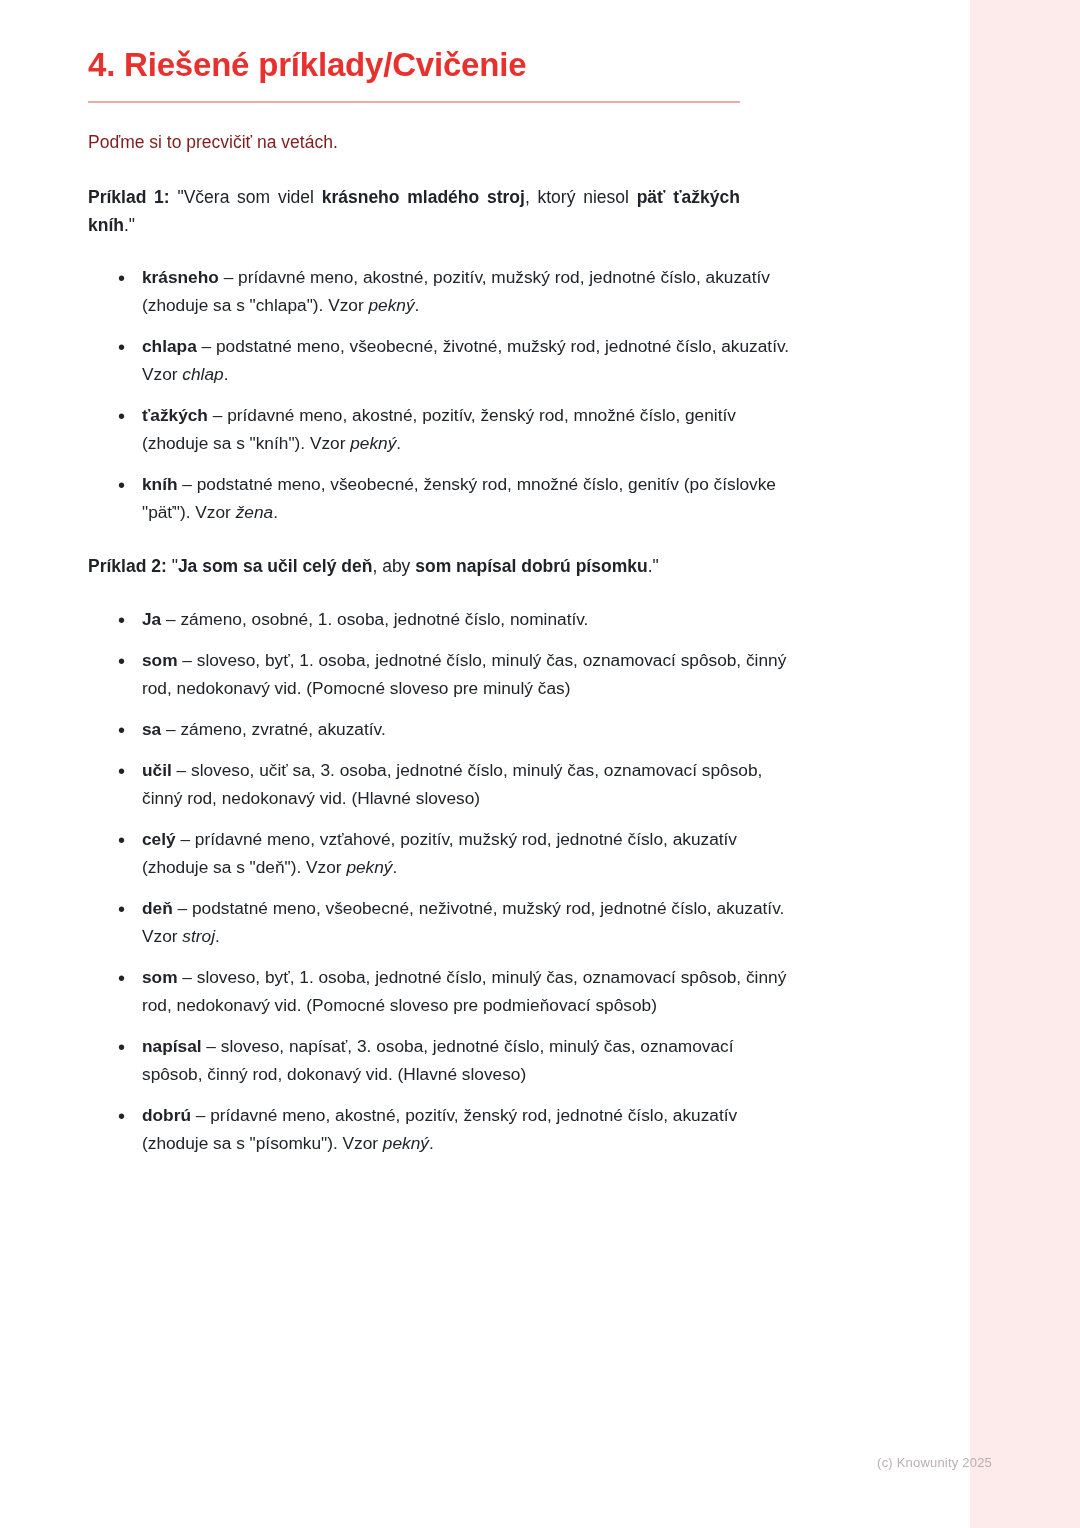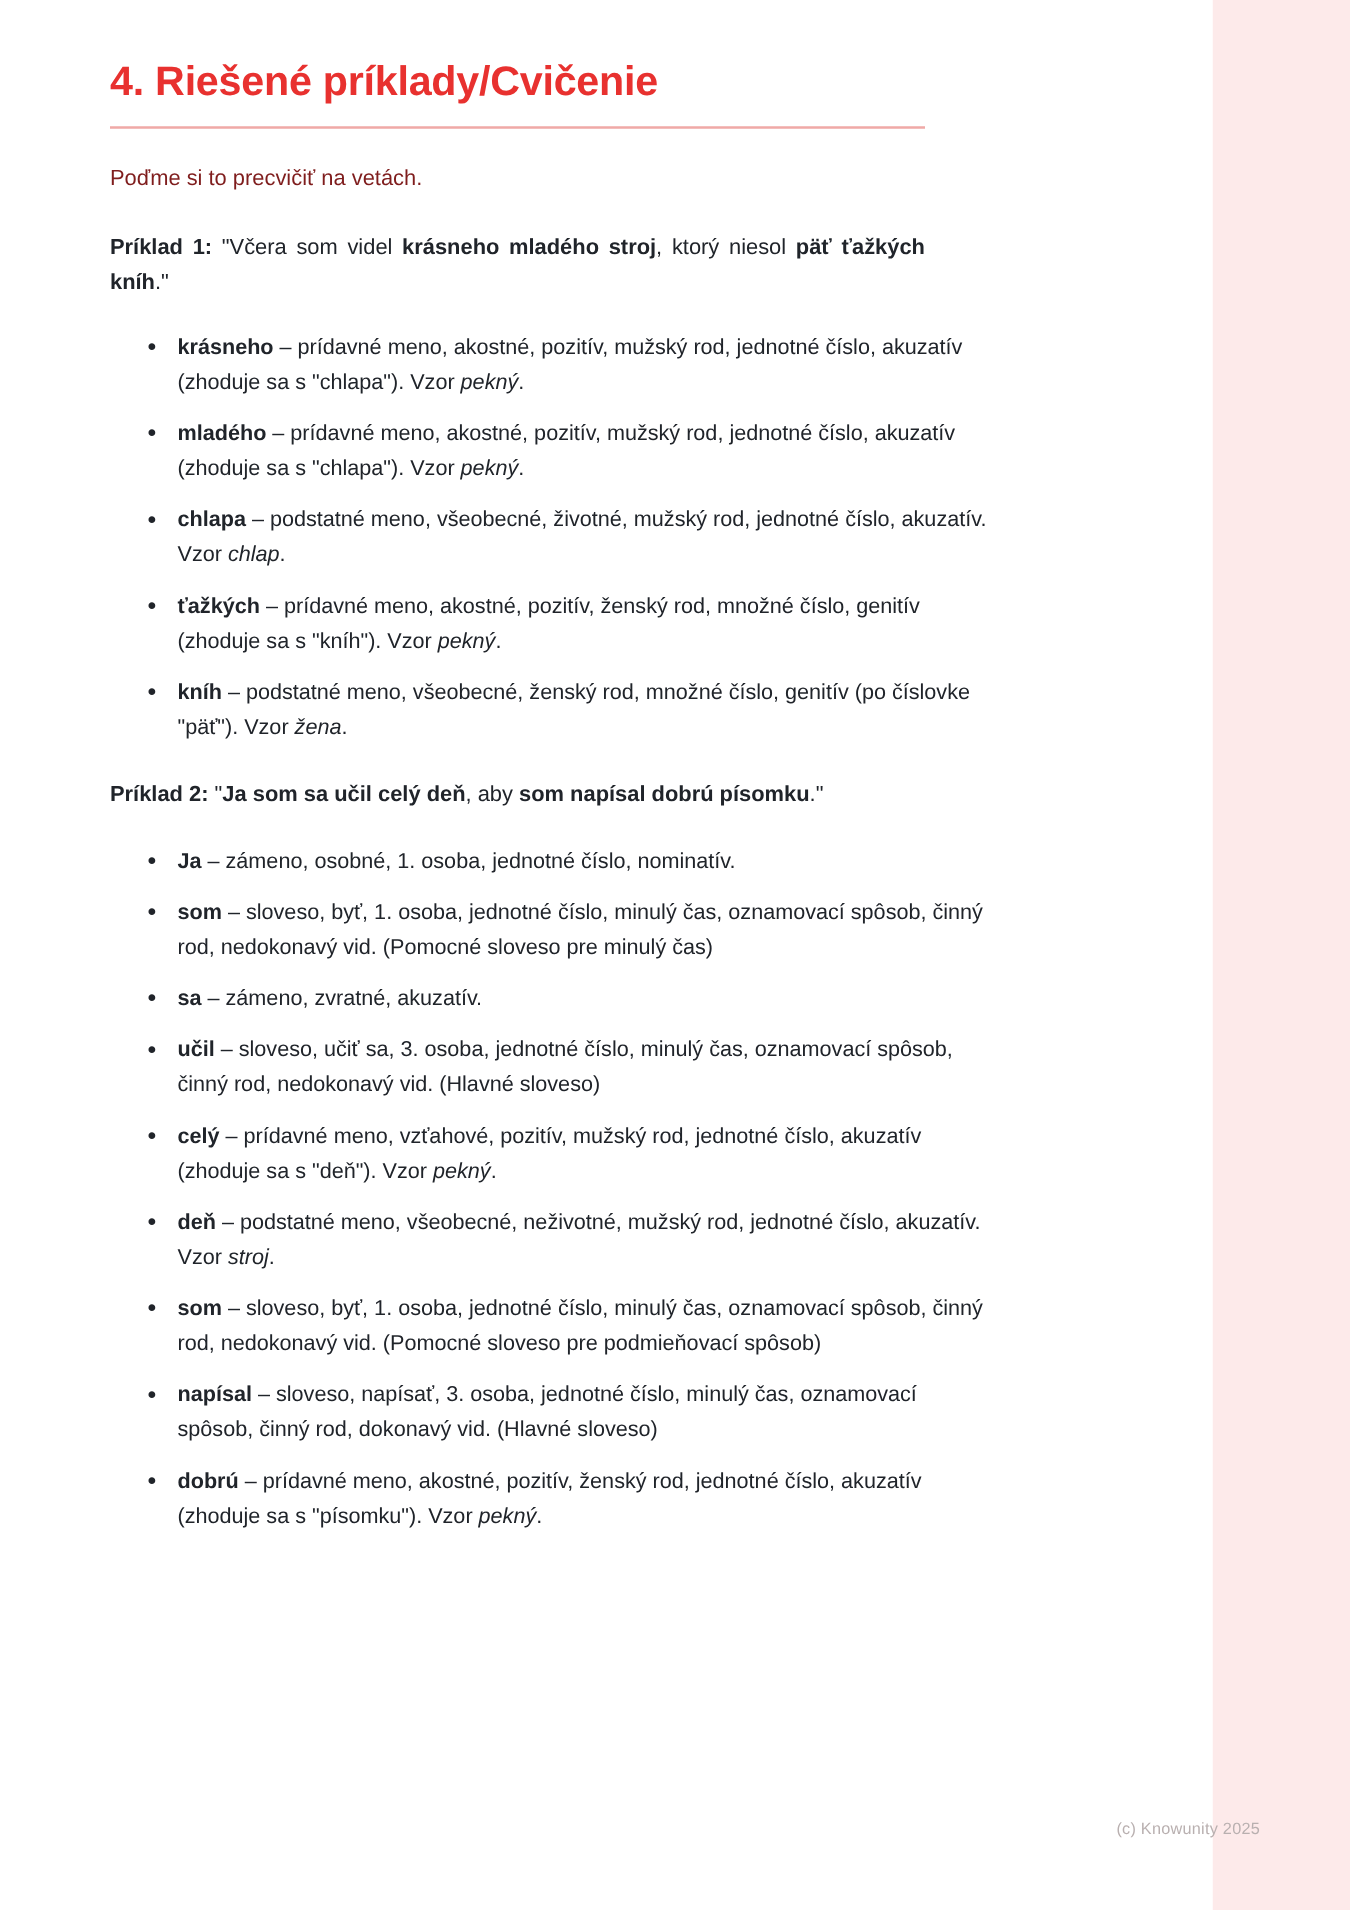--- a/index.html
+++ b/index.html
@@ -95,21 +95,21 @@
     left: 4px;
     top: -1px;
     font-size: 20px;
     color: #20242a;
     line-height: 1.62;
   }
   b, strong { font-weight: bold; }
   i, em { font-style: italic; }
   .footer-credit {
     position: absolute;
-    right: 72px;
+    right: 88px;
     bottom: 58px;
     font-size: 13px;
     color: #b9b0b0;
     z-index: 3;
     letter-spacing: 0.2px;
   }
 </style>
 </head>
 <body>
 
@@ -124,21 +124,20 @@
     <div class="title-rule"></div>
 
     <p class="para">Poďme si to precvičiť na vetách.</p>
 
     <p class="example">
       <b>Príklad 1:</b><span><span> "Včera som videl </span><b>krásneho mladého stroj</b><span>, ktorý niesol </span><b>päť ťažkých kníh</b><span>."</span></span>
     </p>
 
     <ul class="list">
         <li><b>krásneho</b><span> – prídavné meno, akostné, pozitív, mužský rod, jednotné číslo, akuzatív (zhoduje sa s "chlapa"). Vzor </span><i>pekný</i><span>.</span></li>
-        <li><b>mladého</b><span> – prídavné meno, akostné, pozitív, mužský rod, jednotné číslo, akuzatív (zhoduje sa s "chlapa"). Vzor </span><i>pekný</i><span>.</span></li>
         <li><b>chlapa</b><span> – podstatné meno, všeobecné, životné, mužský rod, jednotné číslo, akuzatív. Vzor </span><i>chlap</i><span>.</span></li>
         <li><b>ťažkých</b><span> – prídavné meno, akostné, pozitív, ženský rod, množné číslo, genitív (zhoduje sa s "kníh"). Vzor </span><i>pekný</i><span>.</span></li>
         <li><b>kníh</b><span> – podstatné meno, všeobecné, ženský rod, množné číslo, genitív (po číslovke "päť"). Vzor </span><i>žena</i><span>.</span></li>
       </ul>
 
     <p class="example no-justify">
       <b>Príklad 2:</b><span><span> "</span><b>Ja som sa učil celý deň</b><span>, aby </span><b>som napísal dobrú písomku</b><span>."</span></span>
     </p>
 
     <ul class="list">

